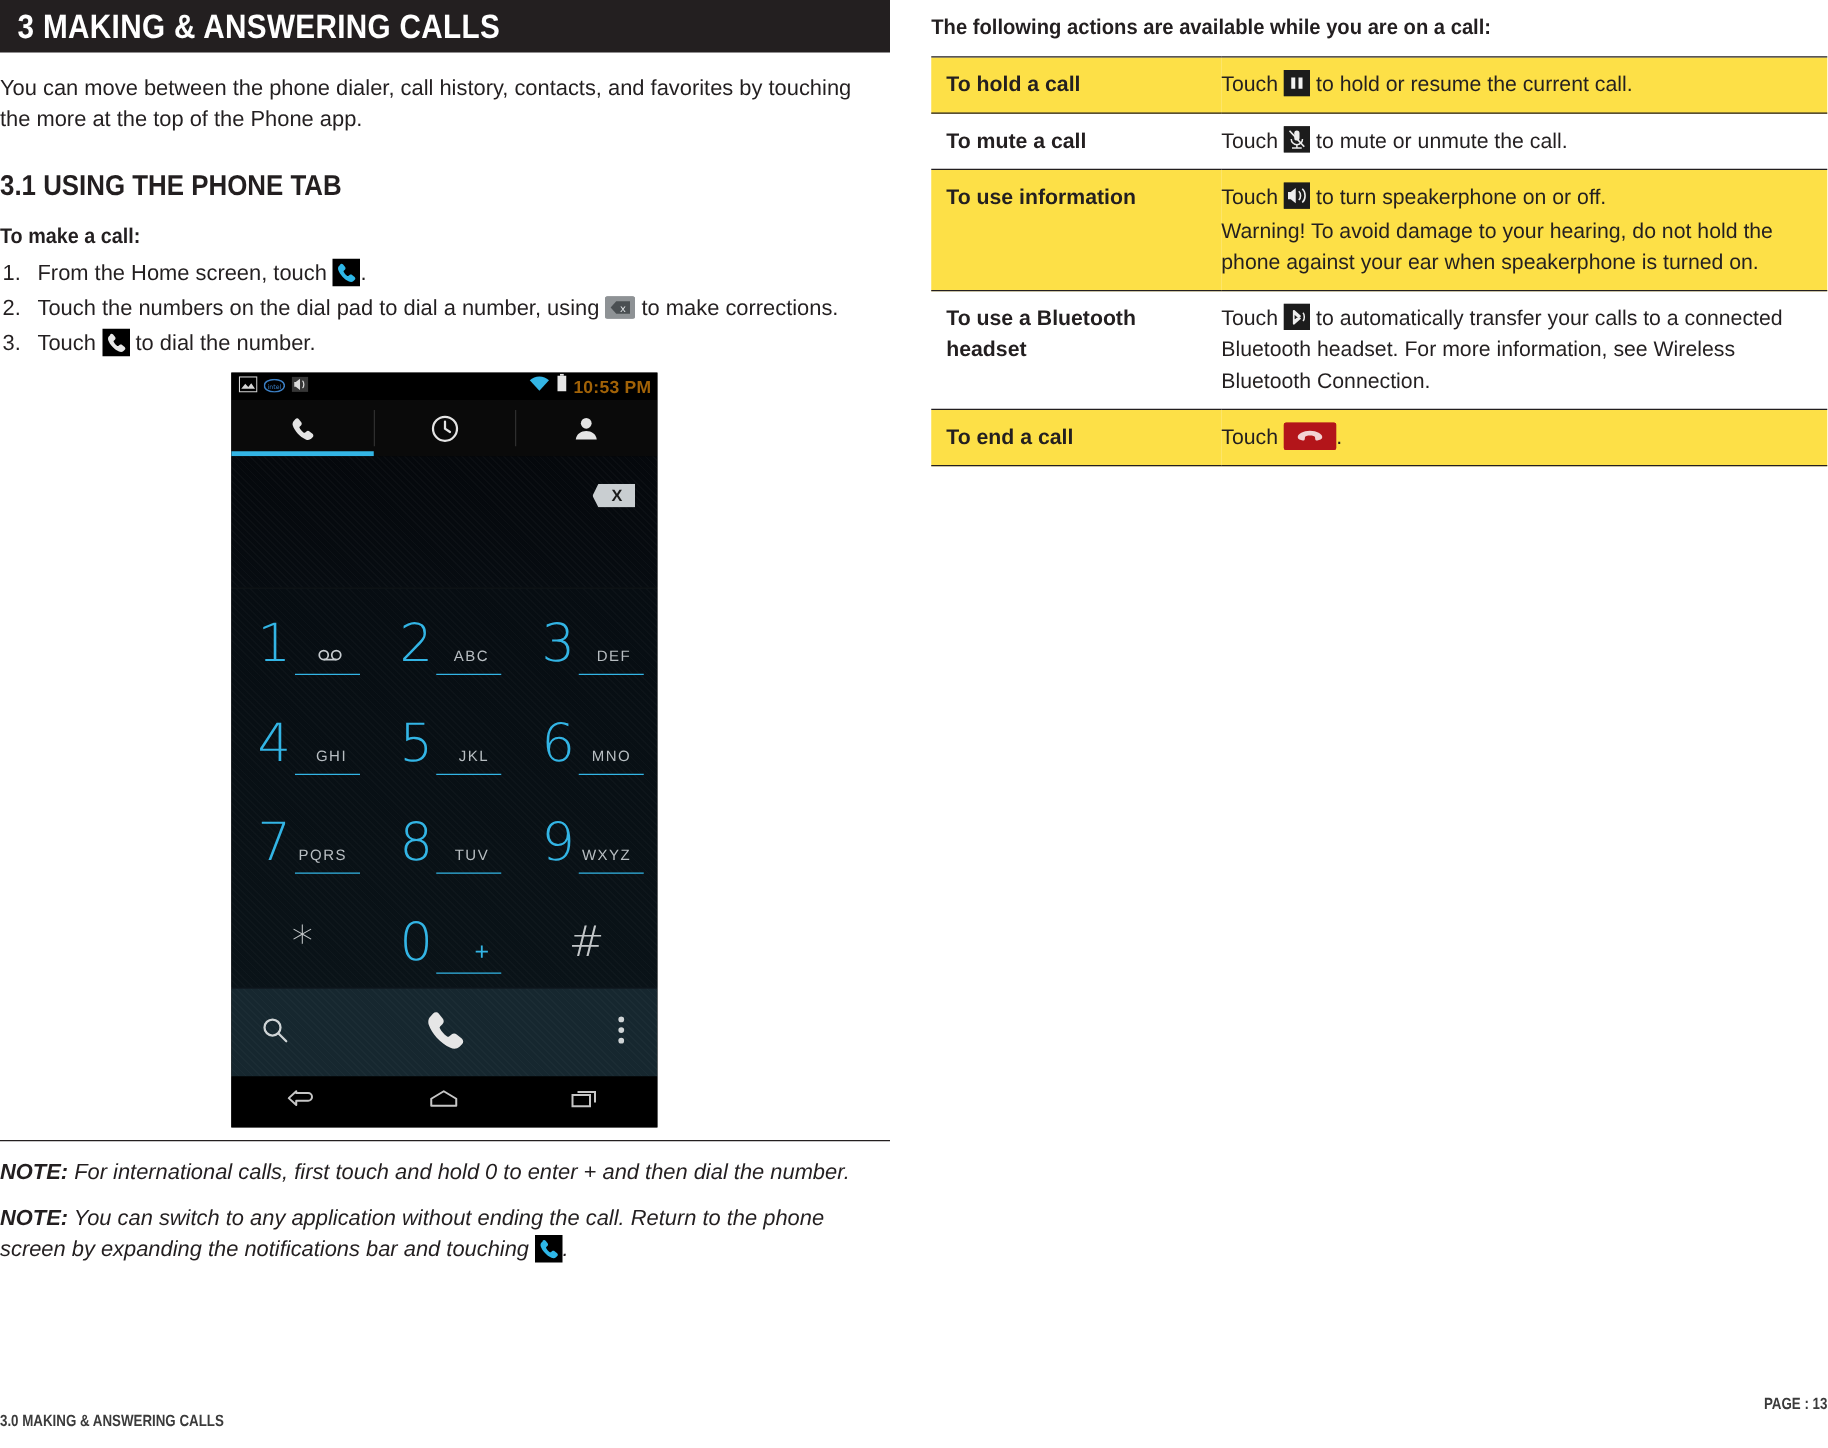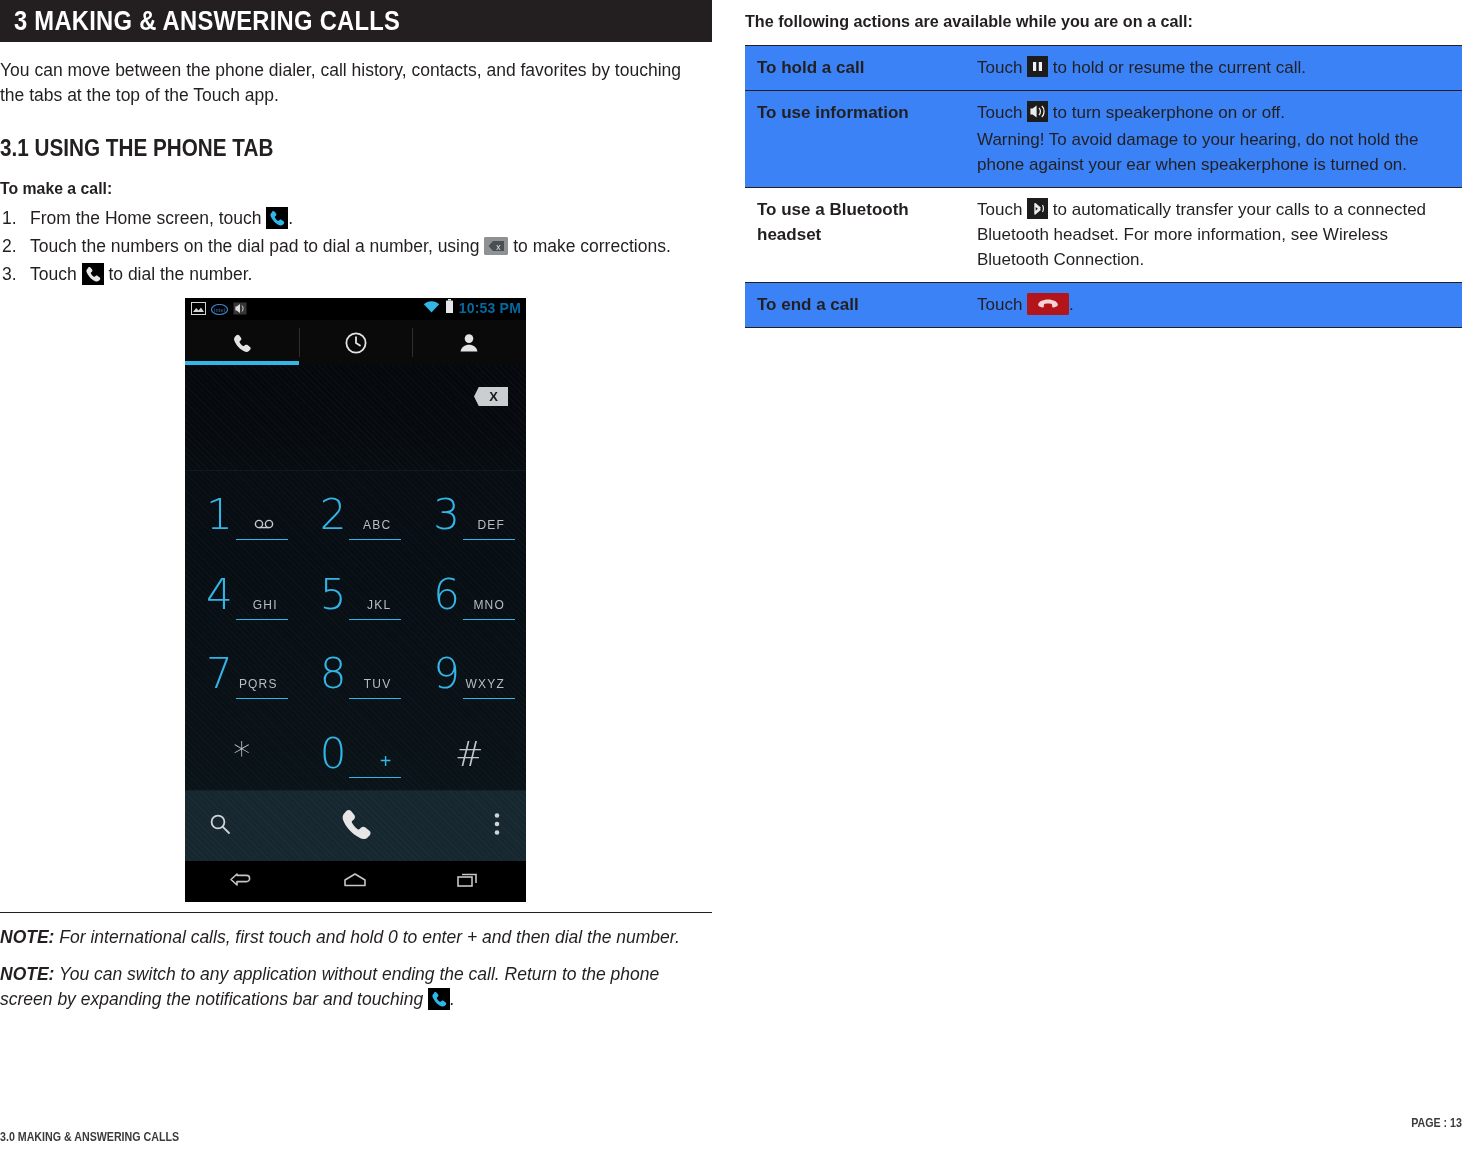--- a/index.html
+++ b/index.html
@@ -119,21 +119,21 @@
   }
   .ph-status .left-icons {
     position: absolute; left: 6px; top: 3px;
     display: flex; gap: 5px; align-items: center;
   }
   .ph-status .right-group {
     position: absolute; right: 5px; top: 1px;
     display: flex; gap: 5px; align-items: center;
   }
   .ph-clock {
-    color: #0369a1;
+    color: #a16207;
     font-size: 14px;
     font-weight: bold;
     letter-spacing: 0.2px;
     line-height: 19px;
   }
 
   .ph-tabs {
     position: relative;
     height: 45px;
     background: #0a0a0a;
@@ -275,21 +275,21 @@
     transform-origin: left center;
   }
   table.actions {
     border-collapse: collapse;
     width: 717px;
     margin-top: 13px;
     table-layout: fixed;
   }
   table.actions tr { border-top: 1px solid #231f20; }
   table.actions tr.last { border-bottom: 1px solid #231f20; }
-  table.actions tr.shaded td { background: #3b82f6; }
+  table.actions tr.shaded td { background: #fde047; }
   table.actions td {
     vertical-align: top;
     padding: 9px 4px 10px 0;
     font-size: 17px;
     line-height: 25px;
   }
   table.actions td.term {
     width: 232px;
     font-family: "Liberation Sans Narrow", "Liberation Sans", sans-serif;
     font-weight: bold;
@@ -335,21 +335,21 @@
 <body>
 
 <div id="page">
 
   <div class="col-left">
 
     <div class="chapter-banner">
       <span class="title">3 MAKING &amp; ANSWERING CALLS</span>
     </div>
 
-    <p class="para">You can move between the phone dialer, call history, contacts, and favorites by touching the tabs at the top of the Touch app.</p>
+    <p class="para">You can move between the phone dialer, call history, contacts, and favorites by touching the more at the top of the Phone app.</p>
 
     <h2 class="section-head">3.1 USING THE PHONE TAB</h2>
 
     <p class="lead-bold">To make a call:</p>
 
     <ol class="steps">
       <li>
         <span class="num">1.</span><span>From the Home screen, touch </span><span class="chip chip-phone-blue"><svg width="22" height="22" viewBox="0 0 22 22">
               <path d="M6.2 4.4c.7-.7 1.7-.6 2.3.1l1.6 2c.5.7.4 1.6-.2 2.2l-.9.9c-.2.2-.2.5-.1.8.5 1.1 1.6 2.4 2.9 3.3.3.2.6.2.8 0l1-.8c.6-.5 1.5-.5 2.1 0l2 1.6c.7.6.8 1.7.1 2.3l-1 1c-.9.9-2.3 1-3.6.4-2-.9-3.9-2.3-5.4-4-1.5-1.6-2.6-3.4-3.2-5.1-.4-1.2-.2-2.4.6-3.2l1-1z" fill="#2eb7e8"></path>
             </svg></span><span>.</span>
@@ -579,20 +579,33 @@
           <td class="term">To hold a call</td>
           <td class="desc">
             <p><span>Touch </span><span class="ic-sq"><svg width="21" height="21" viewBox="0 0 21 21">
                     <rect width="21" height="21" fill="#1c1c1c"></rect>
                     <rect x="6" y="6" width="3.2" height="9" fill="#f2f2f2"></rect>
                     <rect x="11.8" y="6" width="3.2" height="9" fill="#f2f2f2"></rect>
                   </svg></span><span> to hold or resume the current call.</span></p>
           </td>
         </tr>
 
+        <tr>
+          <td class="term">To mute a call</td>
+          <td class="desc">
+            <p><span>Touch </span><span class="ic-sq"><svg width="21" height="21" viewBox="0 0 21 21">
+                    <rect width="21" height="21" fill="#1c1c1c"></rect>
+                    <rect x="8.4" y="3.4" width="4.2" height="8" rx="2.1" fill="#ededed"></rect>
+                    <path d="M6 10.2c0 2.6 2 4.6 4.5 4.6s4.5-2 4.5-4.6" stroke="#ededed" stroke-width="1.2" fill="none"></path>
+                    <line x1="10.5" y1="14.8" x2="10.5" y2="17.4" stroke="#ededed" stroke-width="1.2"></line>
+                    <line x1="6.6" y1="17.4" x2="14.4" y2="17.4" stroke="#ededed" stroke-width="1.2"></line>
+                    <line x1="4.6" y1="3.6" x2="16.4" y2="16.4" stroke="#ededed" stroke-width="1.4"></line>
+                  </svg></span><span> to mute or unmute the call.</span></p>
+          </td>
+        </tr>
 
         <tr class="shaded">
           <td class="term">To use information</td>
           <td class="desc">
             <p><span>Touch </span><span class="ic-sq"><svg width="21" height="21" viewBox="0 0 21 21">
                     <rect width="21" height="21" fill="#1c1c1c"></rect>
                     <path d="M9.6 4.4v12.2l-4-3.2H3.4V7.6h2.2z" fill="#ededed"></path>
                     <path d="M12 7c1.9 1.6 1.9 5.4 0 7" stroke="#ededed" stroke-width="1.3" fill="none"></path>
                     <path d="M14.8 5c3 2.5 3 8.5 0 11" stroke="#ededed" stroke-width="1.3" fill="none"></path>
                   </svg></span><span> to turn speakerphone on or off.</span></p>

